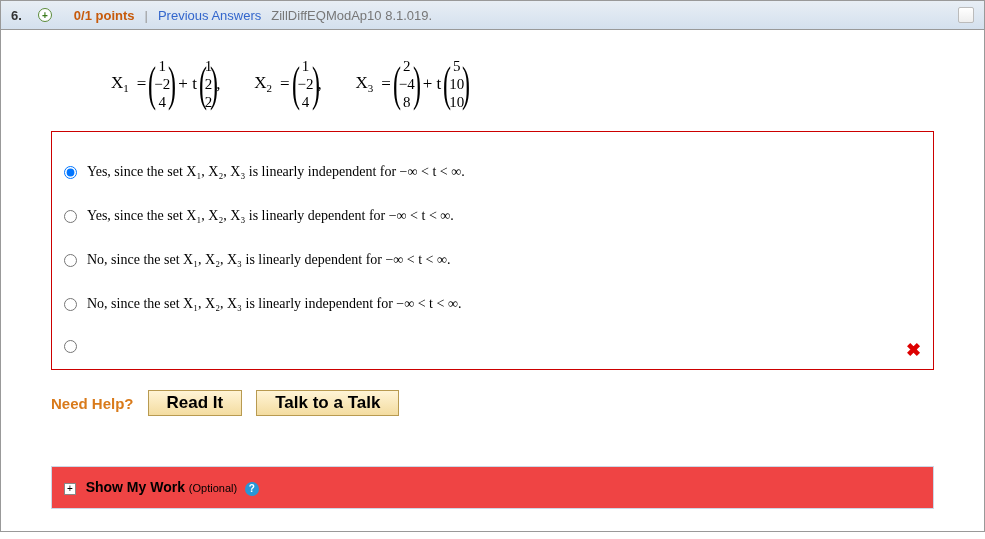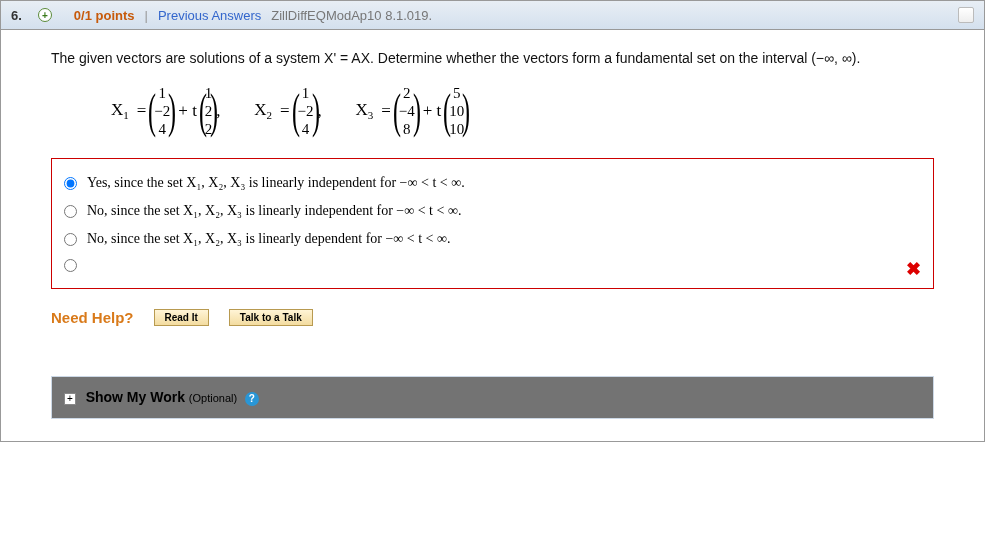--- a/index.html
+++ b/index.html
@@ -45,33 +45,33 @@
     font-size: 48px; font-weight: 100;
     transform: scaleX(0.5);
     margin: 0 -6px;
   }
   .col {
     display: inline-flex; flex-direction: column;
     align-items: center; line-height: 1.2; font-size: 15px;
   }
   .plus-t { margin: 0 4px; }
   .choices-box { border: 1px solid #c00; padding: 10px 12px; margin-bottom: 10px; position: relative; }
-  .choice { display: flex; align-items: center; padding: 6px 0; font-size: 14px; font-family: 'Times New Roman', serif; }
+  .choice { display: flex; align-items: center; padding: 6px 0; font-size: 14px; font-family: 'Times New Roman', serif; margin-top: 16px; }
   .choice input { margin-right: 10px; }
   .x-mark { color: #d00; font-weight: bold; font-size: 18px; position: absolute; right: 12px; bottom: 8px; }
-  .need-help { margin-top: 20px; display: flex; align-items: center; gap: 20px; }
+  .need-help { margin-top: 20px; display: flex; align-items: center; gap: 14px; }
   .need-help-label { color: #d97a1a; font-weight: bold; font-size: 15px; }
   .help-btn {
-    font-size: 10px; font-weight: bold;
-    padding: 2px 10px;
+    font-size: 17px; font-weight: bold;
+    padding: 2px 18px;
     background: linear-gradient(#fff4d6, #f3dca0);
     border: 1px solid #b89a50;
     cursor: pointer;
   }
-  .smw-wrap { margin-top: 50px; background: #737373; padding: 12px; border: 1px solid #ccd8e6; }
+  .smw-wrap { margin-top: 50px; background: #ef4444; padding: 12px; border: 1px solid #ccd8e6; }
   .smw { font-weight: bold; font-size: 14px; }
   .smw-opt { font-weight: normal; font-size: 11px; }
   .smw-expand {
     display: inline-block; width: 12px; height: 12px;
     border: 1px solid #888; font-size: 10px; line-height: 10px;
     text-align: center; margin-right: 6px; background: #fff;
   }
   .smw-q {
     display: inline-flex; width: 14px; height: 14px;
     border-radius: 50%; background: #2996d6;
@@ -87,21 +87,20 @@
     <span class="qnum">6.</span>
     <span class="plus-icon">+</span>
     <span class="points">0/1 points</span>
     <span class="sep">|</span>
     <span class="prev-link">Previous Answers</span>
     <span class="source">ZillDiffEQModAp10 8.1.019.</span>
     <span class="notes-icon"></span>
   </div>
 
   <div class="body">
-    <div class="prompt">The given vectors are solutions of a system  X' = AX.  Determine whether the vectors form a fundamental set on the interval  (−∞, ∞).</div>
 
     <div class="math-block">
       
       <span class="vec-row">
         <span class="vec-label"><span>X</span><sub>1</sub></span>
         <span class="eq">=</span>
         <span class="paren">(</span>
         <span class="col">
           <span>1</span>
           <span>−2</span>
@@ -153,25 +152,29 @@
       </span>
     </div>
 
     <div class="choices-box">
       <label class="choice">
         <input type="radio" name="ans" checked="" style="">
         <span>Yes, since the set X₁, X₂, X₃ is linearly independent for  −∞ &lt; t &lt; ∞.</span>
       </label>
       <label class="choice">
         <input type="radio" name="ans" style="">
-        <span>No, since the set X₁, X₂, X₃ is linearly independent for  −∞ &lt; t &lt; ∞.</span>
+        <span>Yes, since the set X₁, X₂, X₃ is linearly dependent for  −∞ &lt; t &lt; ∞.</span>
       </label>
       <label class="choice">
         <input type="radio" name="ans" style="">
         <span>No, since the set X₁, X₂, X₃ is linearly dependent for  −∞ &lt; t &lt; ∞.</span>
+      </label>
+      <label class="choice">
+        <input type="radio" name="ans" style="">
+        <span>No, since the set X₁, X₂, X₃ is linearly independent for  −∞ &lt; t &lt; ∞.</span>
       </label>
       <label class="choice">
         <input type="radio" name="ans" style="">
       </label>
       <span class="x-mark">✖</span>
     </div>
 
     <div class="need-help">
       <span class="need-help-label">Need Help?</span>
       <button class="help-btn">Read It</button>

